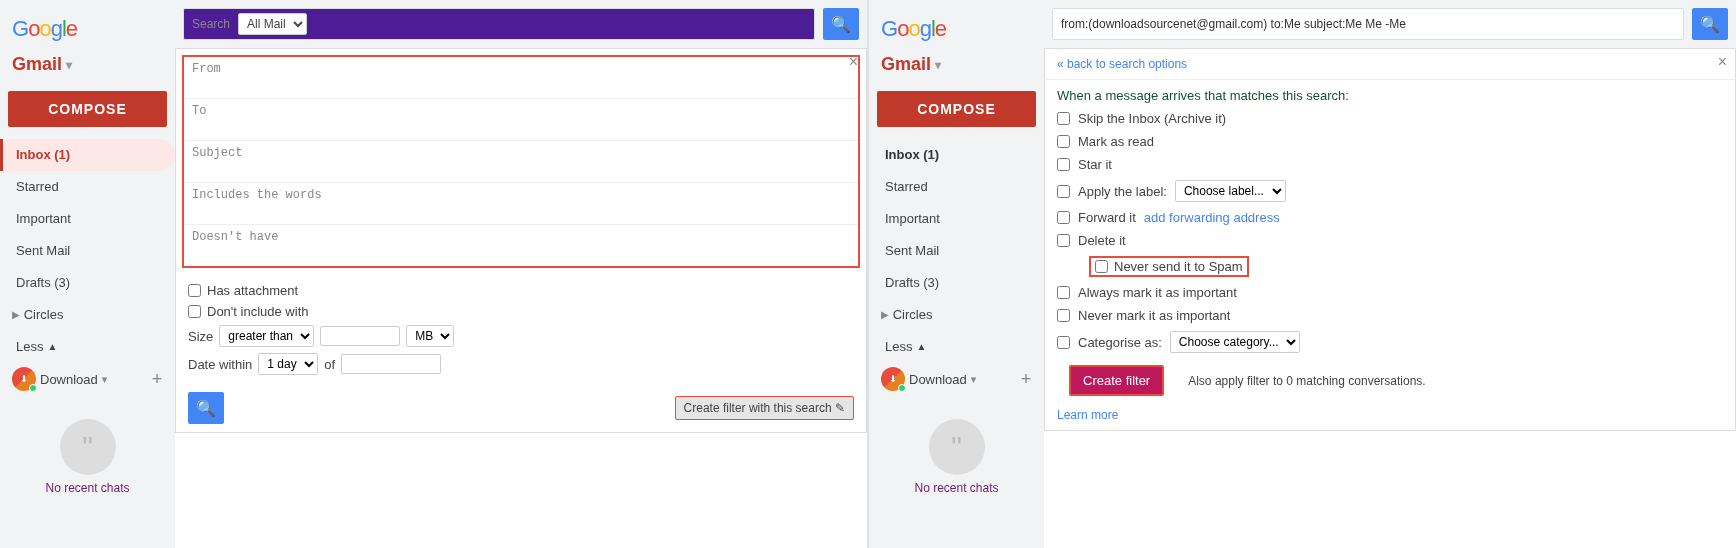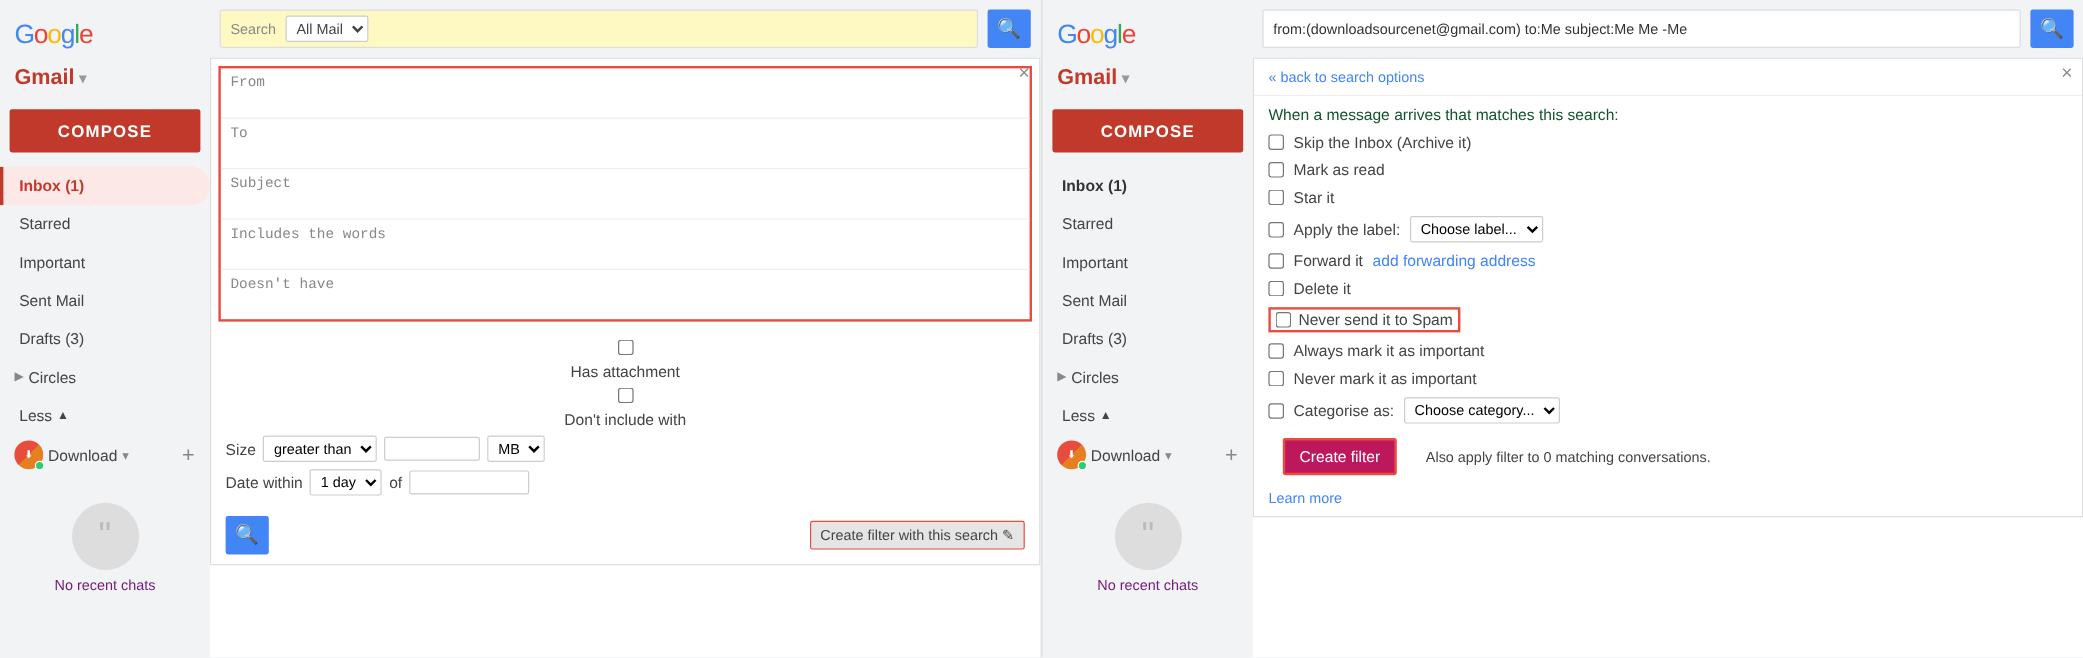--- a/index.html
+++ b/index.html
@@ -193,21 +193,21 @@
     .search-bar-area {
       background: #f1f3f4;
       padding: 8px 8px;
       display: flex;
       align-items: center;
       gap: 8px;
     }
     .search-bar {
       display: flex;
       align-items: center;
-      background: #fef9c3;
+      background: #4c1d95;
       border: 1px solid #ddd;
       border-radius: 2px;
       flex: 1;
       height: 32px;
       padding: 0 8px;
       gap: 8px;
     }
     .search-label {
       color: #888;
       font-size: 12px;
@@ -282,21 +282,20 @@
     .form-options {
       padding: 6px 12px;
     }
     .option-row {
       display: flex;
       align-items: center;
       gap: 6px;
       padding: 3px 0;
       font-size: 13px;
       color: #444;
-      flex-direction: column;
     }
     .option-row input[type=checkbox] { cursor: pointer; }
     .size-row {
       display: flex;
       align-items: center;
       gap: 6px;
       padding: 3px 0;
       font-size: 13px;
       color: #444;
     }
@@ -456,20 +455,21 @@
       background: white;
     }
 
     
     .spam-highlight {
       border: 2px solid #e74c3c;
       display: inline-flex;
       align-items: center;
       gap: 6px;
       padding: 1px 4px;
+      margin-left: 32px;
     }
     .create-filter-row {
       display: flex;
       align-items: center;
       gap: 12px;
       padding: 4px 12px;
     }
 
     
     .panel-divider {

